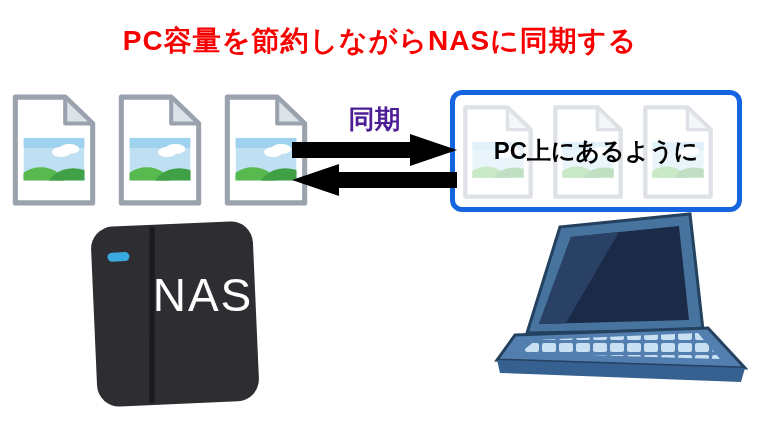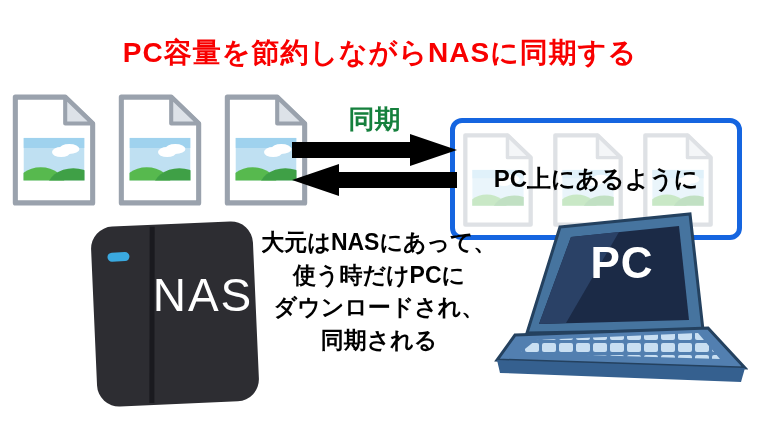--- a/index.html
+++ b/index.html
@@ -4,41 +4,41 @@
 <style>
   * { margin:0; padding:0; box-sizing:border-box; }
   html,body { background:#ffffff; }
   body {
     font-family:"Liberation Sans","DejaVu Sans",sans-serif;
     width:760px; height:428px; overflow:hidden;
   }
   .canvas { position:relative; width:760px; height:428px; background:#ffffff; overflow:hidden; }
 
   .title {
-    position:absolute; top:34px; left:0; width:100%;
+    position:absolute; top:22px; left:0; width:100%;
     text-align:center; font-size:28px; font-weight:bold;
     color:var(--title-red,#f80000); letter-spacing:1px;
   }
 
   .file-icon { position:absolute; width:92px; height:116px; top:92px; }
   .file-icon.f1 { left:8px; }
   .file-icon.f2 { left:114px; }
   .file-icon.f3 { left:220px; }
 
   .sync-label {
     position:absolute; left:292px; top:102px; width:165px;
-    text-align:center; font-size:26px; font-weight:bold; color:#15803d;
+    text-align:center; font-size:26px; font-weight:bold; color:#4c1d95;
   }
   .sync-arrows { position:absolute; left:292px; top:134px; width:165px; height:62px; z-index:3; }
   .sync-arrows polygon { fill:var(--arrow-black,#000); }
 
   .pc-box {
     position:absolute; left:450px; top:90px; width:292px; height:122px;
     border:5px solid var(--box-blue,#1565e0); border-radius:12px;
-    background:#ffffff; overflow:hidden;margin-top:28px;
+    background:#ffffff; overflow:hidden;
   }
   .pc-box .box-icon { position:absolute; top:8px; width:78px; height:98px; opacity:.32; }
   .pc-box .b1 { left:4px; }
   .pc-box .b2 { left:94px; }
   .pc-box .b3 { left:184px; }
   .box-caption {
     position:absolute; inset:0; z-index:2;
     display:flex; flex-direction:column; align-items:center; justify-content:center;
     font-size:24px; font-weight:bold; line-height:1.35; color:#000; text-align:center;
   }
@@ -125,30 +125,23 @@
 
   <svg class="nas-svg" viewBox="0 0 192 192">
     <g transform="rotate(-2.5 96 96)">
       <rect x="16" y="6" width="162" height="180" rx="22" style="fill:var(--nas-dark,#2d2d32)"></rect>
       <path d="M78,8 L70,184" stroke="#1a1a1f" stroke-width="5" fill="none"></path>
       <rect x="32" y="32" width="22" height="9" rx="4.5" fill="#3aa9e0"></rect>
     </g>
   </svg>
   <div class="nas-label">NAS</div>
 
-  <div class="explanation">
-    <div>大元はNASにあって、</div>
-    <div>使う時だけPCに</div>
-    <div>ダウンロードされ、</div>
-    <div>同期される</div>
-  </div>
 
   <svg class="laptop-svg" viewBox="0 0 258 200">
     <polygon points="70,17 200,4 213,120 37,123" style="fill:var(--laptop-blue,#46749f)" stroke="#24415f" stroke-width="3"></polygon>
     <polygon points="81,27 189,16 199,110 49,114" style="fill:var(--screen-navy,#1b2a46)"></polygon>
     <polygon points="81,27 129,22 76,113 49,114" fill="#2a4166"></polygon>
     <polygon points="25,125 218,118 255,158 7,150" fill="#527fb0" stroke="#24415f" stroke-width="3"></polygon>
     <polygon points="7,150 255,158 251,172 10,163" fill="#35608f"></polygon>
     <polygon points="46,130 208,123 230,149 30,143" fill="url(#keycap)"></polygon>
   </svg>
-  <div class="pc-label">PC</div>
 
 </div>
 
 </body></html>

